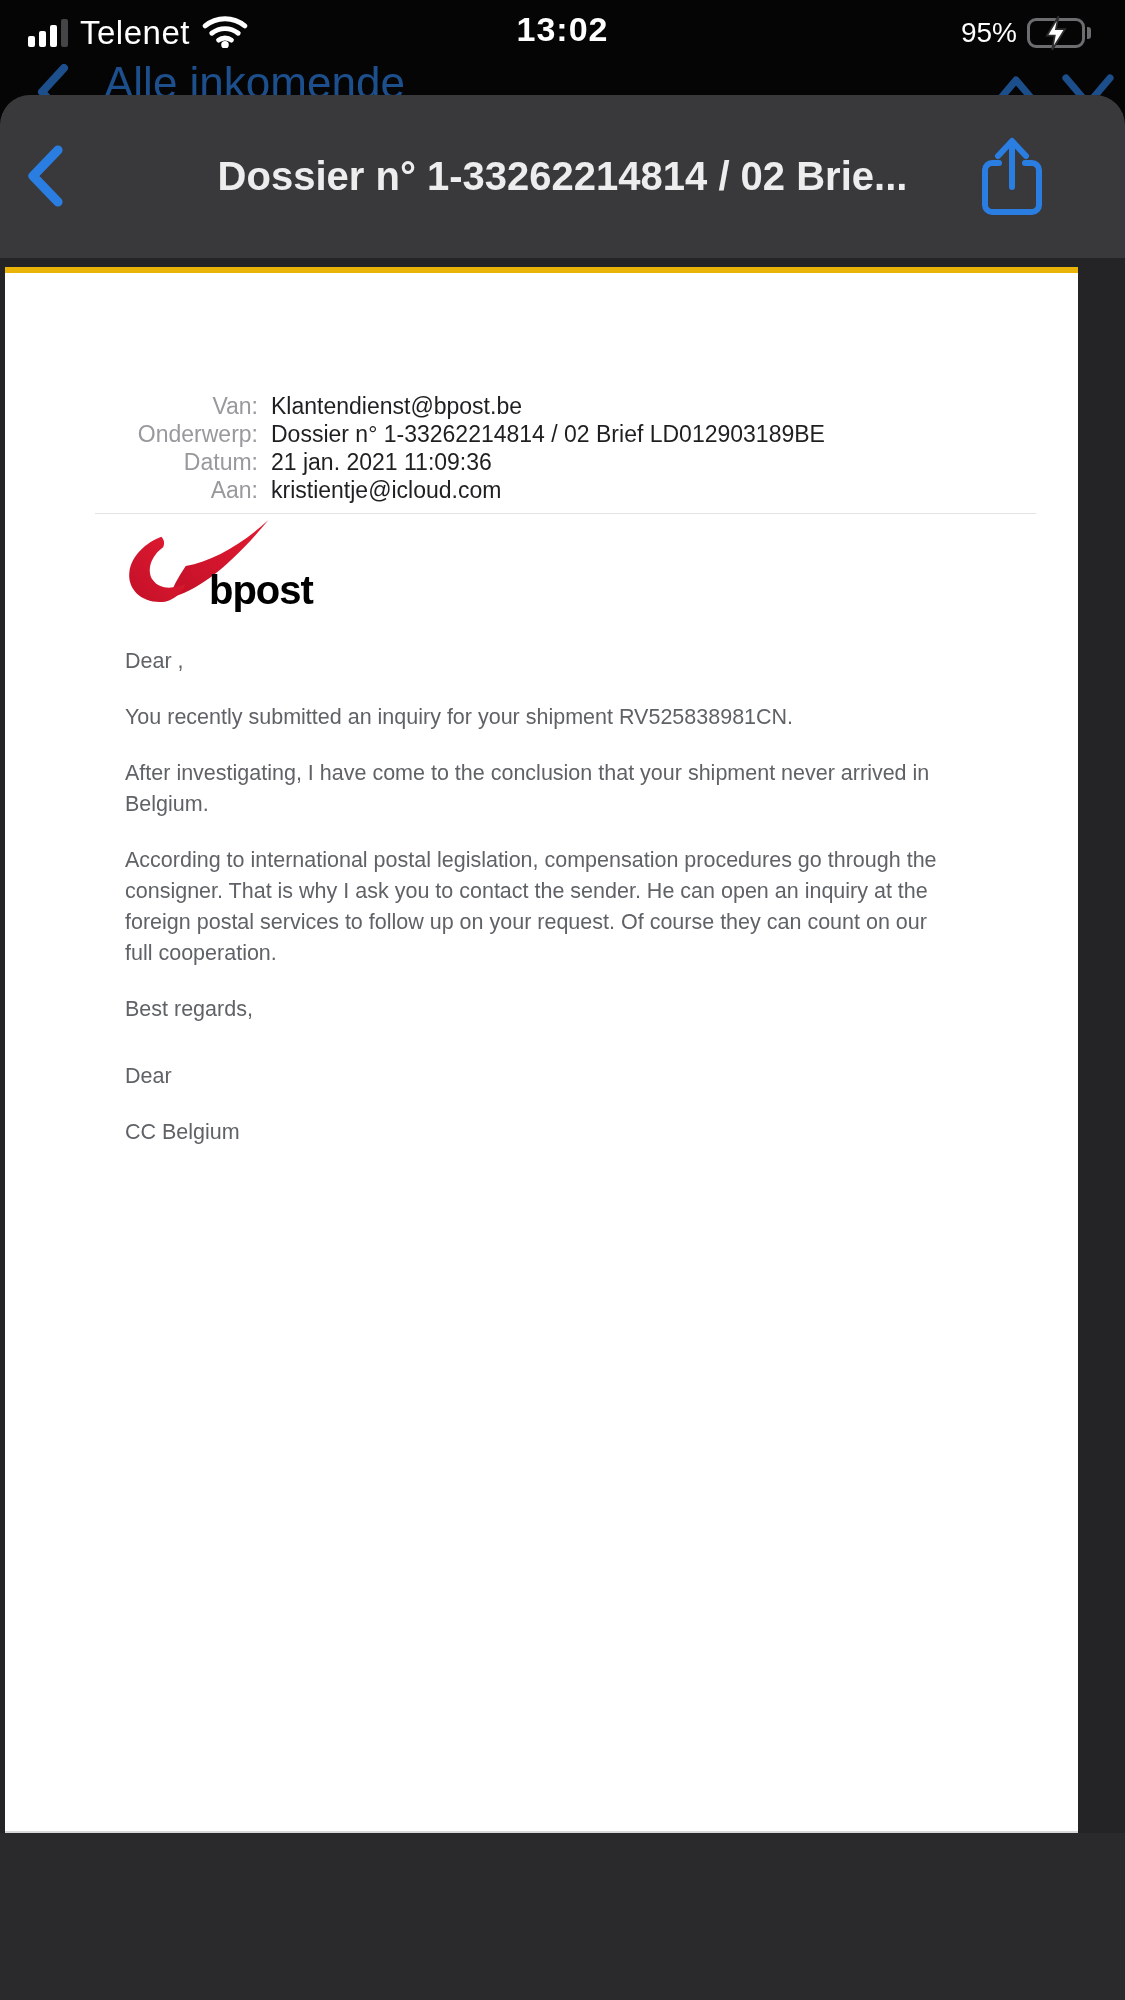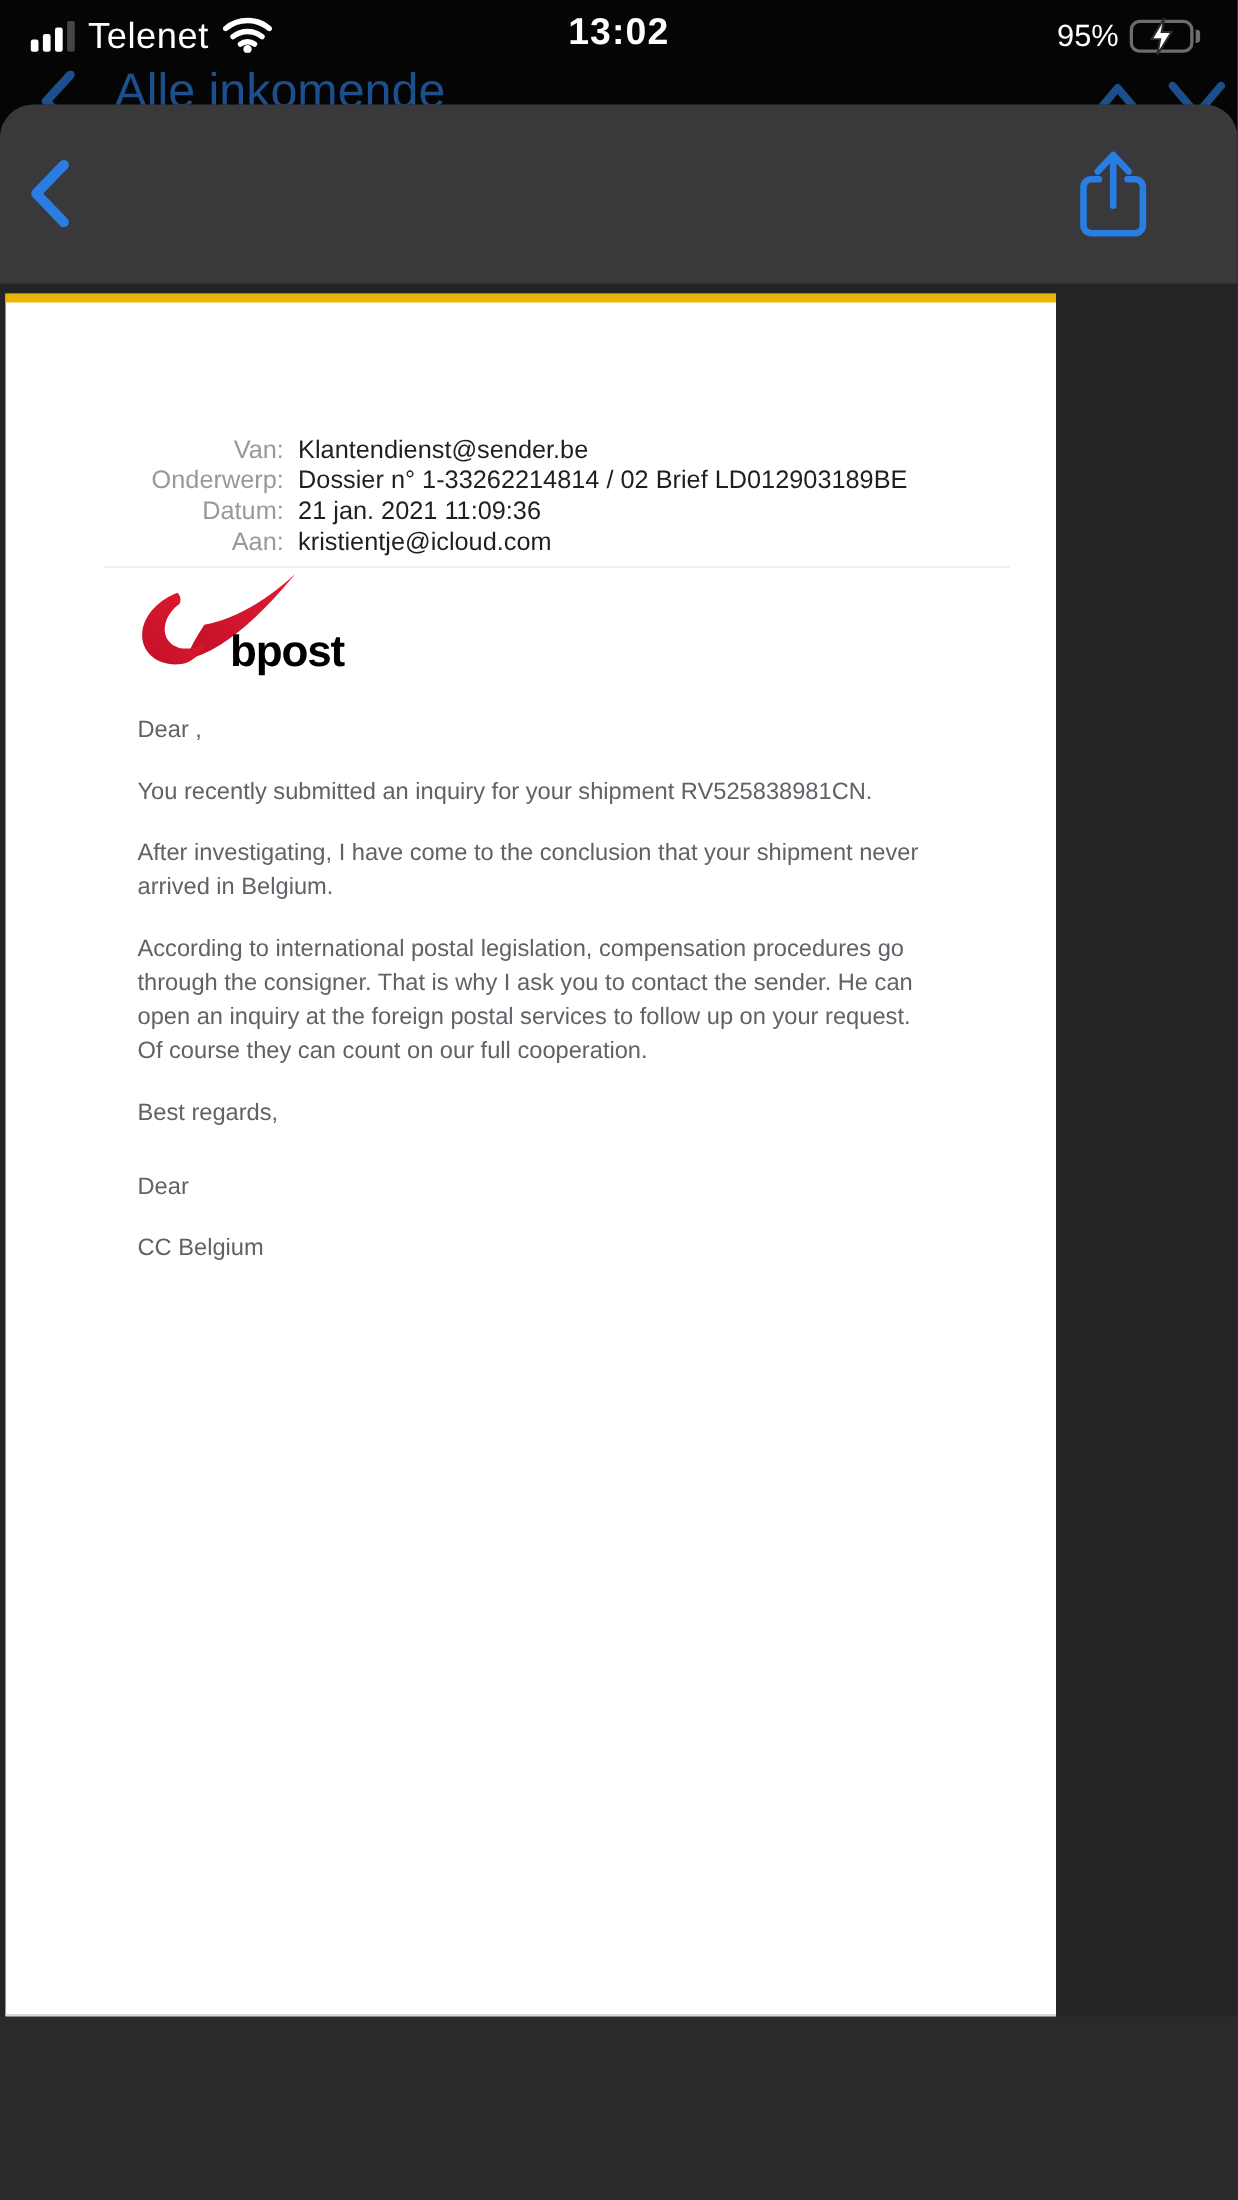--- a/index.html
+++ b/index.html
@@ -56,22 +56,22 @@
   .nav-title{
     position:absolute;left:110px;right:110px;top:0;height:163px;
     display:flex;align-items:center;justify-content:center;
     color:#ededee;font-size:40px;font-weight:600;white-space:nowrap;overflow:hidden;
   }
   .nav-share{position:absolute;right:78px;top:40px;width:70px;height:84px;cursor:pointer;}
   
   .doc{position:absolute;left:0;top:163px;right:0;bottom:0;background:#242426;}
   .doc-below{position:absolute;left:0;top:1575px;right:0;bottom:0;background:#2a2a2c;}
   .page{
-    position:absolute;left:5px;top:9px;width:955px;height:1566px;
-    background:#fff;border-top:8px solid #eab308;border-bottom:2px solid #d8d8d8;
+    position:absolute;left:5px;top:9px;width:1073px;height:1566px;
+    background:#fff;border-top:6px solid #eab308;border-bottom:2px solid #d8d8d8;
     box-sizing:border-box;overflow:hidden;
   }
   
   .mail-head{
     margin:119px 40px 0 0;
     display:grid;grid-template-columns:253px auto;column-gap:13px;row-gap:0;
     font-size:23px;line-height:28px;
   }
   .mh-label{color:#98989d;text-align:right;}
   .mh-value{color:#1f1f21;}
@@ -142,37 +142,38 @@
   </div>
 
   <div class="sheet">
 
     <div class="nav-bar">
       <span class="nav-back">
         <svg width="38" height="62" viewBox="0 0 19 31">
             <path d="M16 2.5 L3.5 15.5 L16 28.5" fill="none" stroke="#2a7de1" stroke-width="4.6" stroke-linecap="round" stroke-linejoin="round"></path>
           </svg>
       </span>
+      <span class="nav-title">Dossier n° 1-33262214814 / 02 Brie...</span>
       <span class="nav-share">
         <svg width="70" height="84" viewBox="0 0 35 42">
           <path d="M11 14 H7.5 C5.6 14 4 15.6 4 17.5 V35 C4 36.9 5.6 38.5 7.5 38.5 H27.5 C29.4 38.5 31 36.9 31 35 V17.5 C31 15.6 29.4 14 27.5 14 H24" fill="none" stroke="#2a7de1" stroke-width="3" stroke-linecap="round"></path>
           <path d="M17.5 26 V4" fill="none" stroke="#2a7de1" stroke-width="3" stroke-linecap="round"></path>
           <path d="M10.5 10.5 L17.5 3 L24.5 10.5" fill="none" stroke="#2a7de1" stroke-width="3" stroke-linecap="round" stroke-linejoin="round"></path>
         </svg>
       </span>
     </div>
 
     <div class="doc">
       <div class="doc-below"></div>
 
       <div class="page">
 
         <div class="mail-head">
           <span class="mh-label">Van:</span>
-          <span class="mh-value">Klantendienst@sender.be</span>
+          <span class="mh-value">Klantendienst@bpost.be</span>
           <span class="mh-label">Onderwerp:</span>
           <span class="mh-value">Dossier n° 1-33262214814 / 02 Brief LD012903189BE</span>
           <span class="mh-label">Datum:</span>
           <span class="mh-value">21 jan. 2021 11:09:36</span>
           <span class="mh-label">Aan:</span>
           <span class="mh-value">kristientje@icloud.com</span>
         </div>
 
         <div class="head-divider"></div>
 

